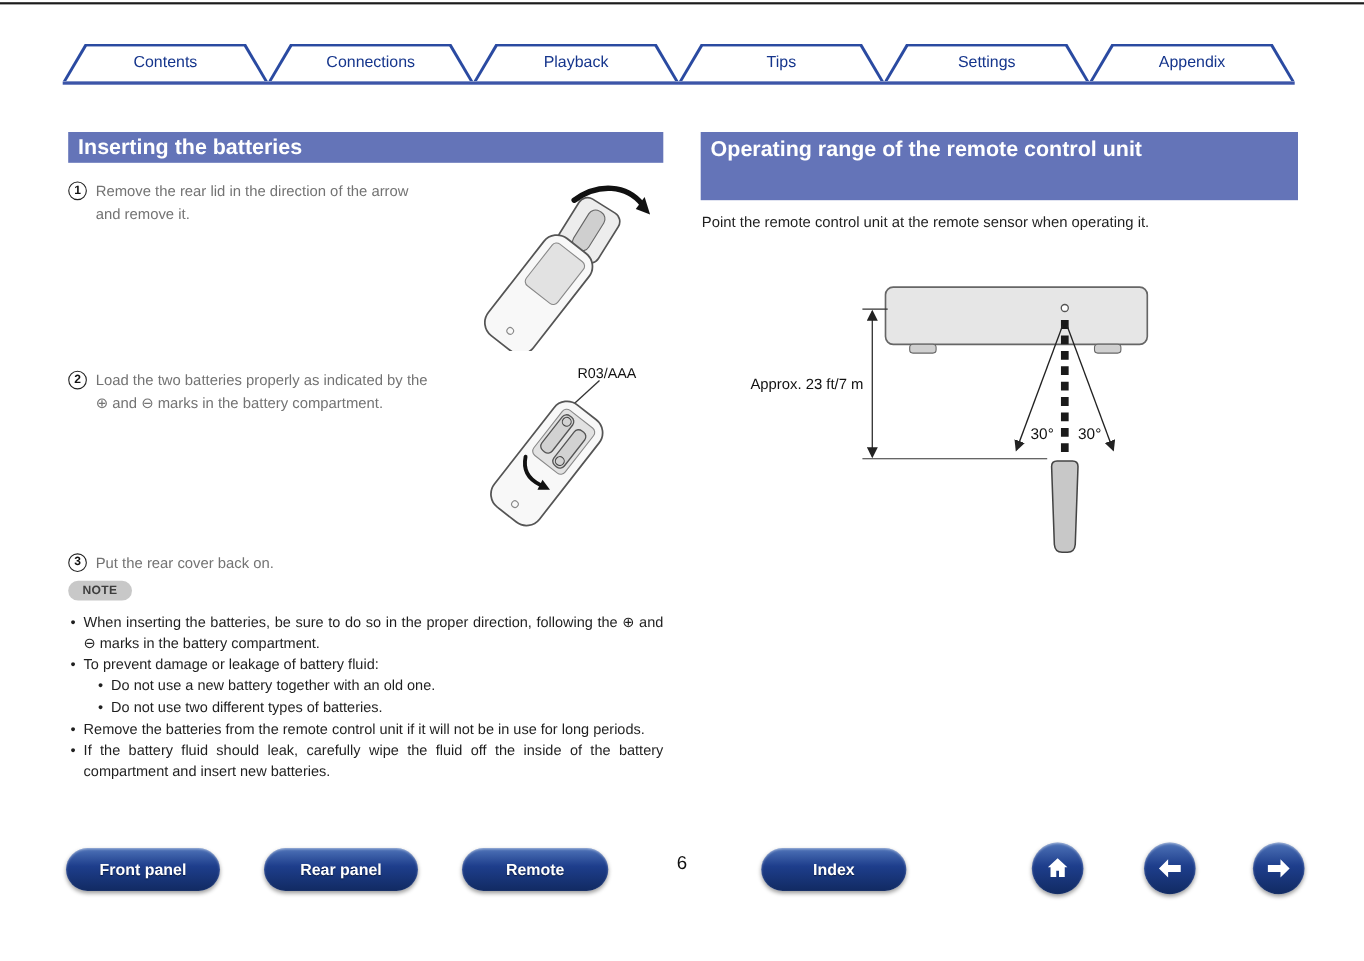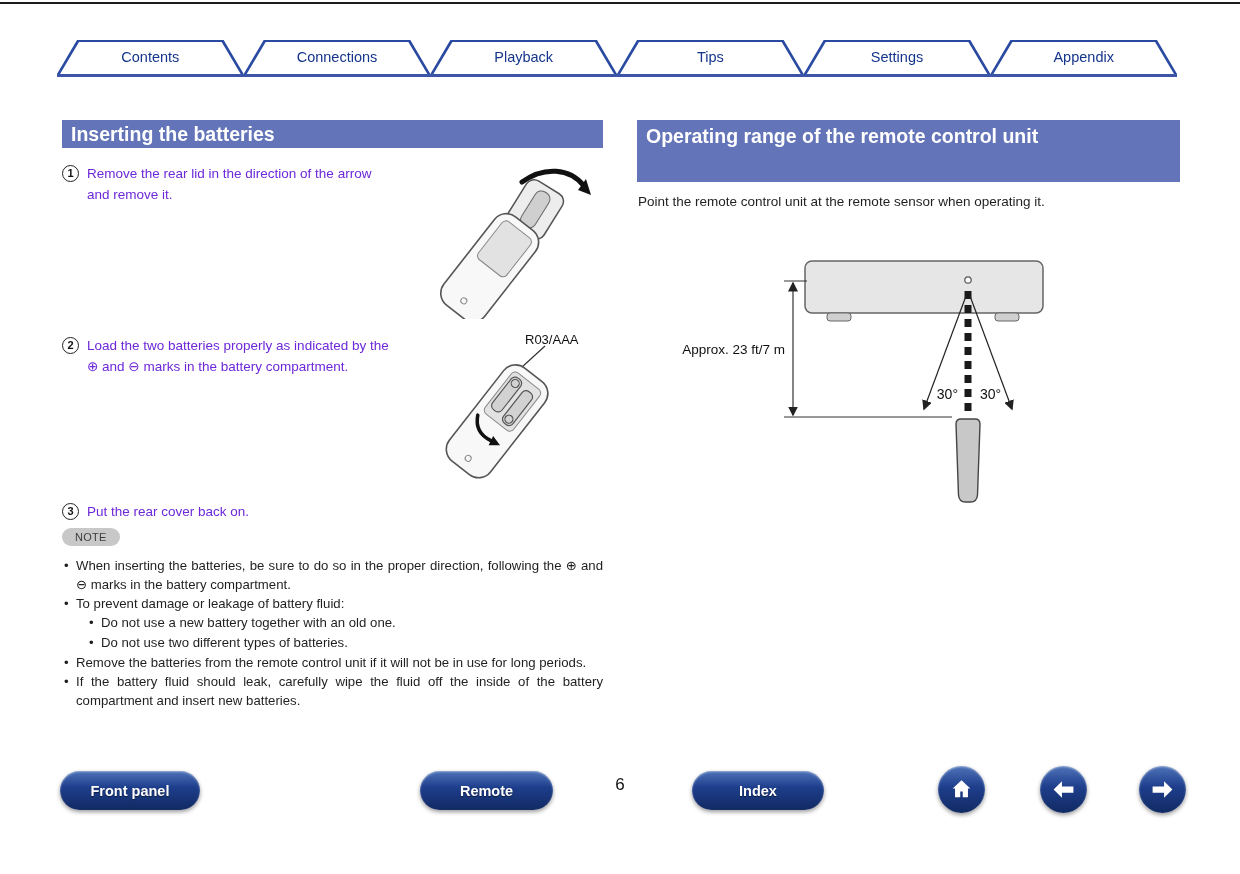--- a/index.html
+++ b/index.html
@@ -23,30 +23,30 @@
   .col-right { left:637px; width:543px; height:640px; }
   .sec-title { background:#6474b8; color:#fff; font-size:19.5px; font-weight:bold;
     padding:0 9px; line-height:28px; min-height:28px; }
   .sec-title-tall { min-height:62px; line-height:29px; padding-top:2px; padding-bottom:3px; }
   .sec-title-text { display:block; max-width:430px; }
 
   .step { position:absolute; display:flex; gap:8px; width:335px; }
   .step1 { top:44px; } .step2 { top:216px; } .step3 { top:382px; width:420px; }
   .step-num { flex:0 0 auto; width:17px; height:17px; margin-top:1px; border:1.4px solid #222;
     border-radius:50%; font-size:11px; font-weight:bold; text-align:center; line-height:14px; color:#111; }
-  .step-text { font-size:13.5px; line-height:1.55; color:#6d28d9; }
+  .step-text { font-size:13.5px; line-height:1.55; color:#737373; }
 
   .ill { position:absolute; }
   .ill svg { width:100%; height:100%; display:block; }
   .ill1 { left:352px; top:44px; width:190px; height:155px; }
   .ill2 { left:345px; top:200px; width:215px; height:175px; }
   .batt-label { position:absolute; left:118px; top:12px; font-size:13px; color:#111; white-space:nowrap; }
 
   .note-badge { position:absolute; top:408px; left:0; background:#c8c8c8; color:#3d3d3d;
-    font-size:11px; font-weight:normal; padding:3px 13px; border-radius:10px; letter-spacing:.3px; }
+    font-size:11px; font-weight:bold; padding:3px 13px; border-radius:10px; letter-spacing:.3px; }
   .note-list { position:absolute; top:437px; left:2px; width:539px; list-style:none;
     font-size:13.2px; line-height:1.42; text-align:justify; }
   .note-list li { position:relative; padding-left:12px; margin-bottom:1px; }
   .note-list li::before { content:"\2022"; position:absolute; left:0; }
   .note-sublist { list-style:none; margin-left:13px; }
 
   .intro { position:absolute; top:74px; left:1px; font-size:13.5px; color:#1f1f1f; }
   .ill3 { left:30px; top:130px; width:460px; height:270px; }
   .dist-label { position:absolute; left:0; top:92px; width:118px; text-align:right;
     font-size:13.5px; color:#111; white-space:nowrap; }
@@ -191,20 +191,21 @@
         <line x1="117" y1="31" x2="140" y2="31" stroke="#333" stroke-width="1"></line>
         <line x1="117" y1="167" x2="285" y2="167" stroke="#333" stroke-width="1"></line>
         <text class="angle" x="291" y="149" text-anchor="end">30°</text>
         <text class="angle" x="313" y="149">30°</text>
       </svg>
     </div>
   </section>
 
   <footer>
     <button class="pill" style="left:60px;width:140px;"><span>Front panel</span></button>
+    <button class="pill" style="left:240px;width:140px;"><span>Rear panel</span></button>
     <button class="pill" style="left:420px;width:133px;"><span>Remote</span></button>
     <div class="page-num">6</div>
     <button class="pill" style="left:692px;width:132px;"><span>Index</span></button>
 
     <button class="round" style="left:938px;">
       <svg viewBox="0 0 24 24">
           <path d="M12 3.2 3.5 11h2.3v8.5h5V14h2.4v5.5h5V11h2.3z" fill="#fff"></path>
         </svg>
     </button>
     <button class="round" style="left:1040px;">

